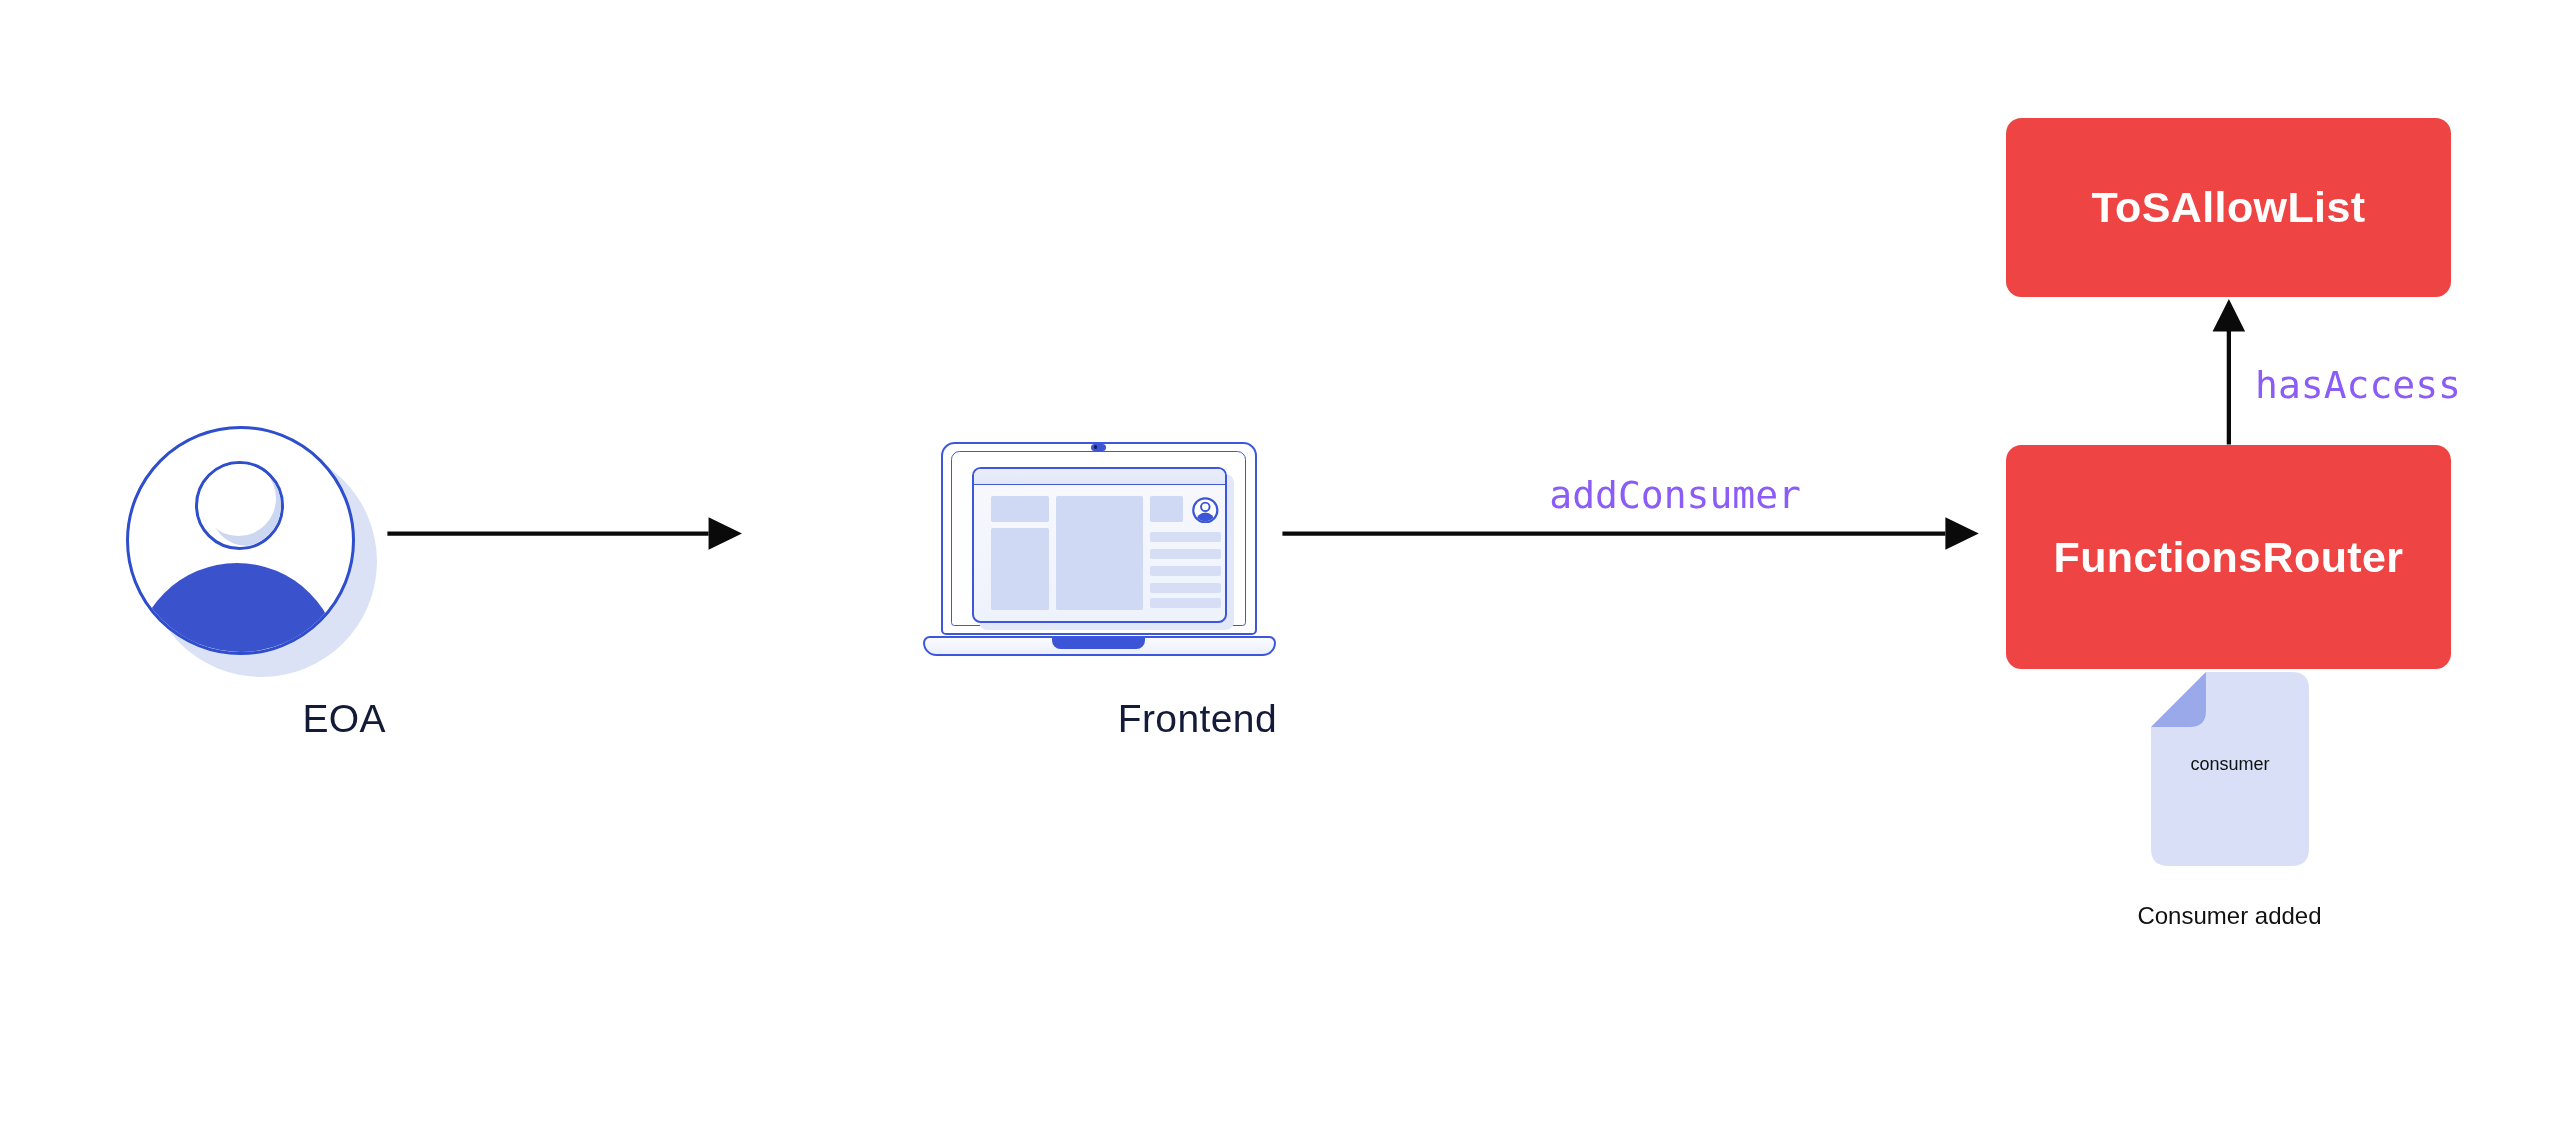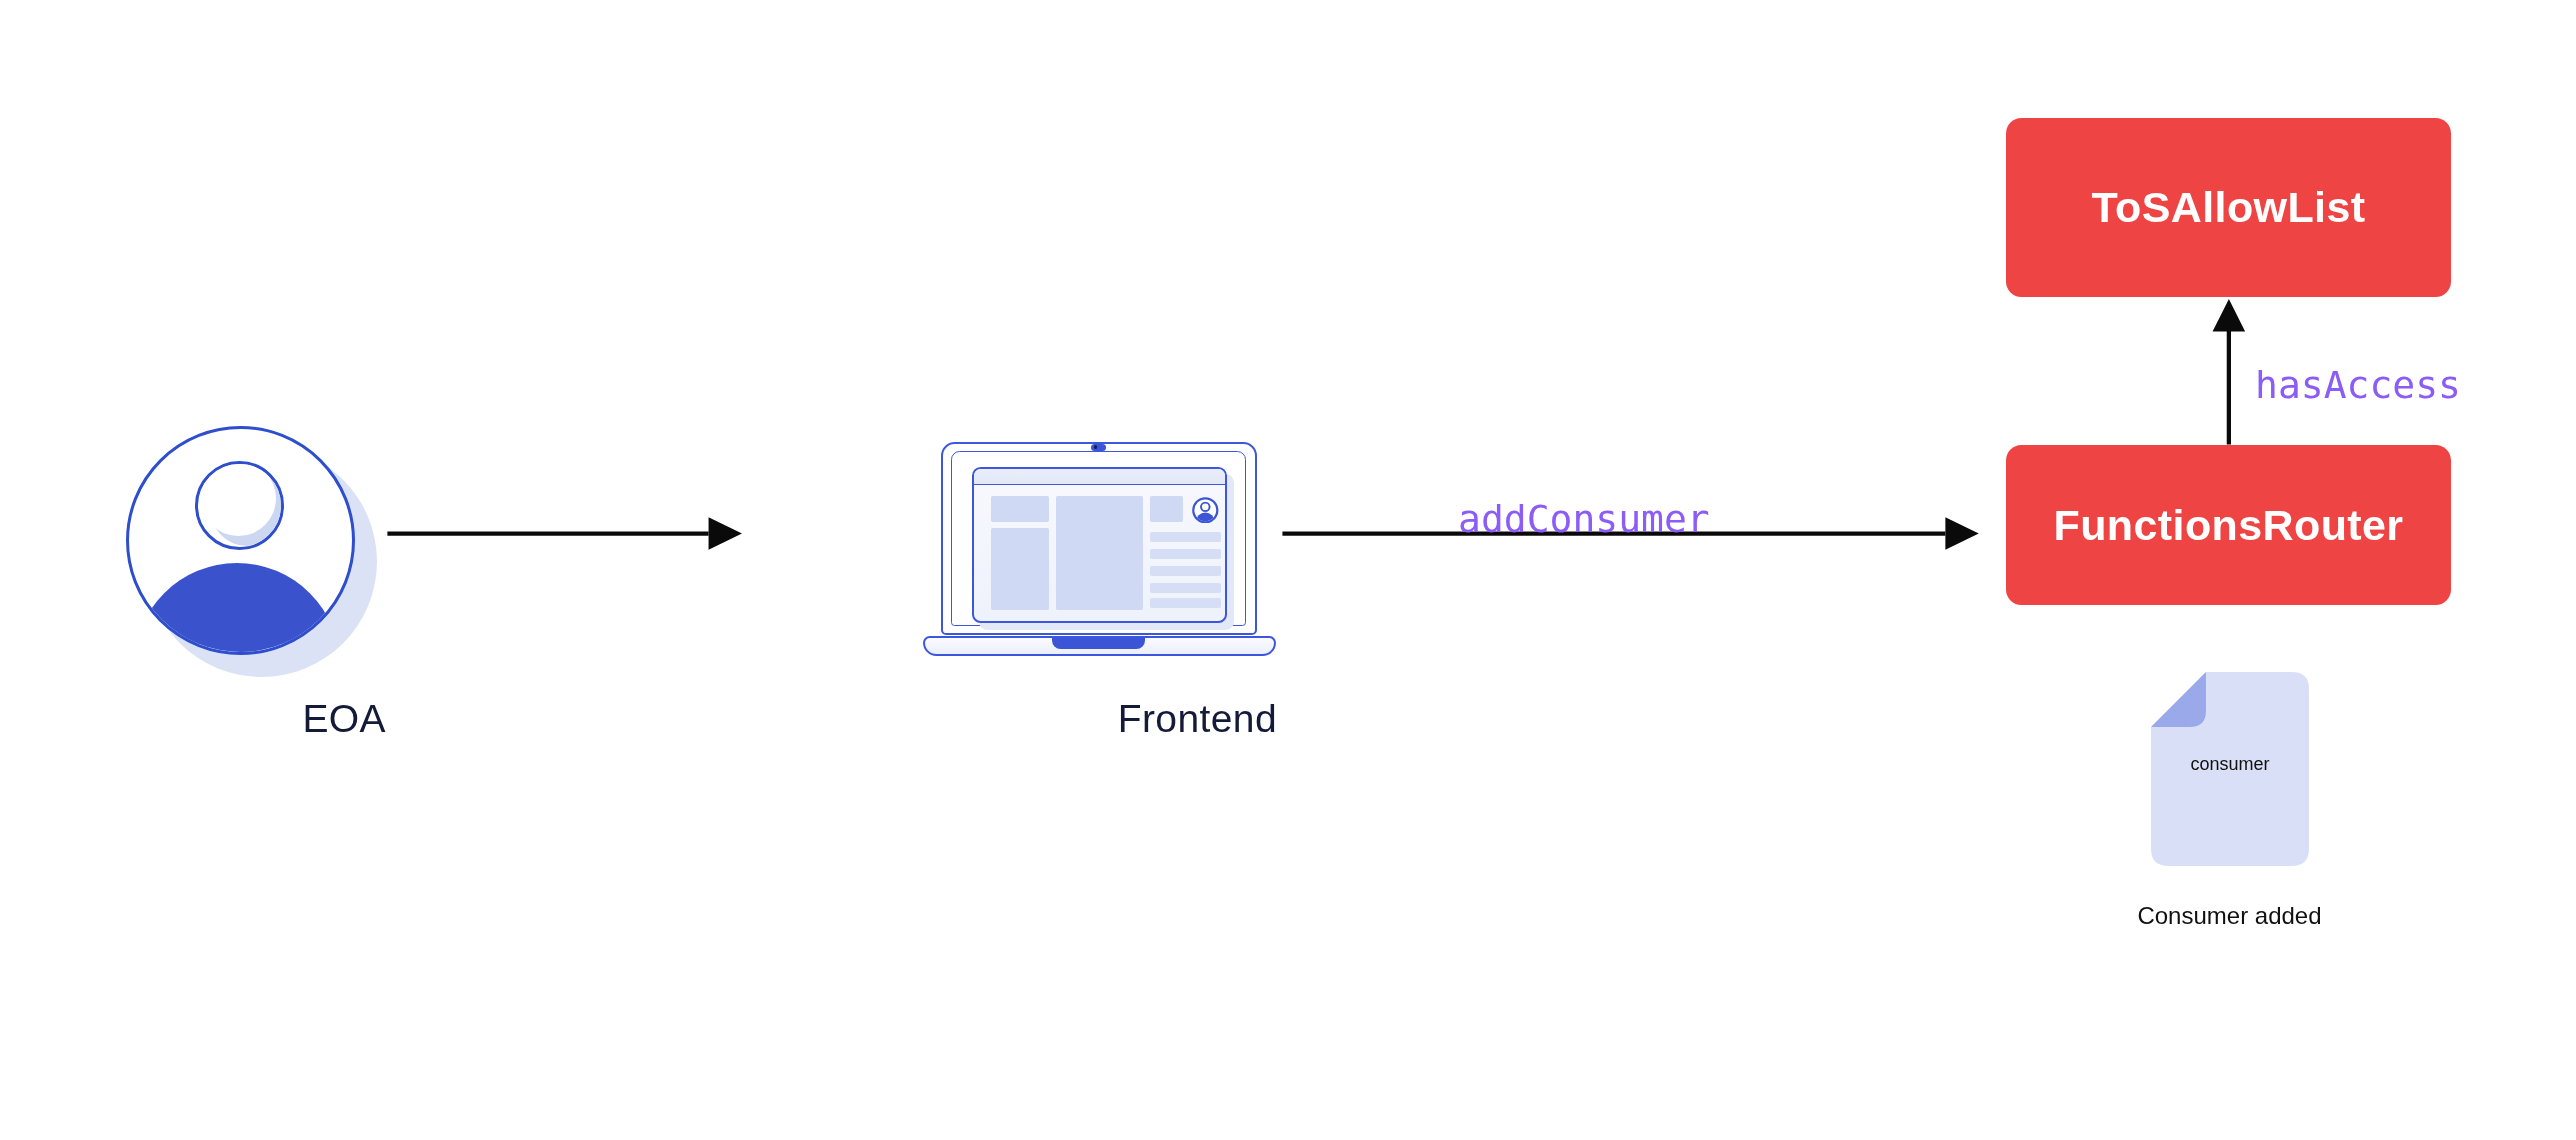--- a/index.html
+++ b/index.html
@@ -76,29 +76,29 @@
   .laptop-notch{position:absolute;left:127px;top:0;width:93px;height:11px;border-radius:0 0 8.6px 8.6px;background:#3c55d6;}
 
   
   .contract-box{
     position:absolute;width:445px;
     background:#ef4444;border-radius:15.4px;
     display:flex;align-items:center;justify-content:center;
     color:#ffffff;font-weight:bold;font-size:43px;letter-spacing:0.4px;
   }
   .box-tos{left:2006px;top:118px;height:179px;}
-  .box-router{left:2006px;top:445px;height:160px;}
+  .box-router{left:2006px;top:445px;height:224px;}
 
   
   .mono-label{
     position:absolute;
     font-family:"DejaVu Sans Mono",monospace;
     font-size:38px;color:#8b5cf6;white-space:nowrap;
   }
-  .label-addconsumer{left:1458px;top:497px;width:343px;text-align:left;}
+  .label-addconsumer{left:1458px;top:473px;width:343px;text-align:right;}
   .label-hasaccess{left:2255px;top:363px;}
 
   
   .doc-group{position:absolute;left:2101px;top:672px;width:257px;height:274px;}
   .doc-icon{position:absolute;left:50px;top:0;}
   .doc-file-label{
     position:absolute;left:50px;top:82px;width:158px;
     text-align:center;font-size:18px;color:#111111;
   }
   .doc-caption{

